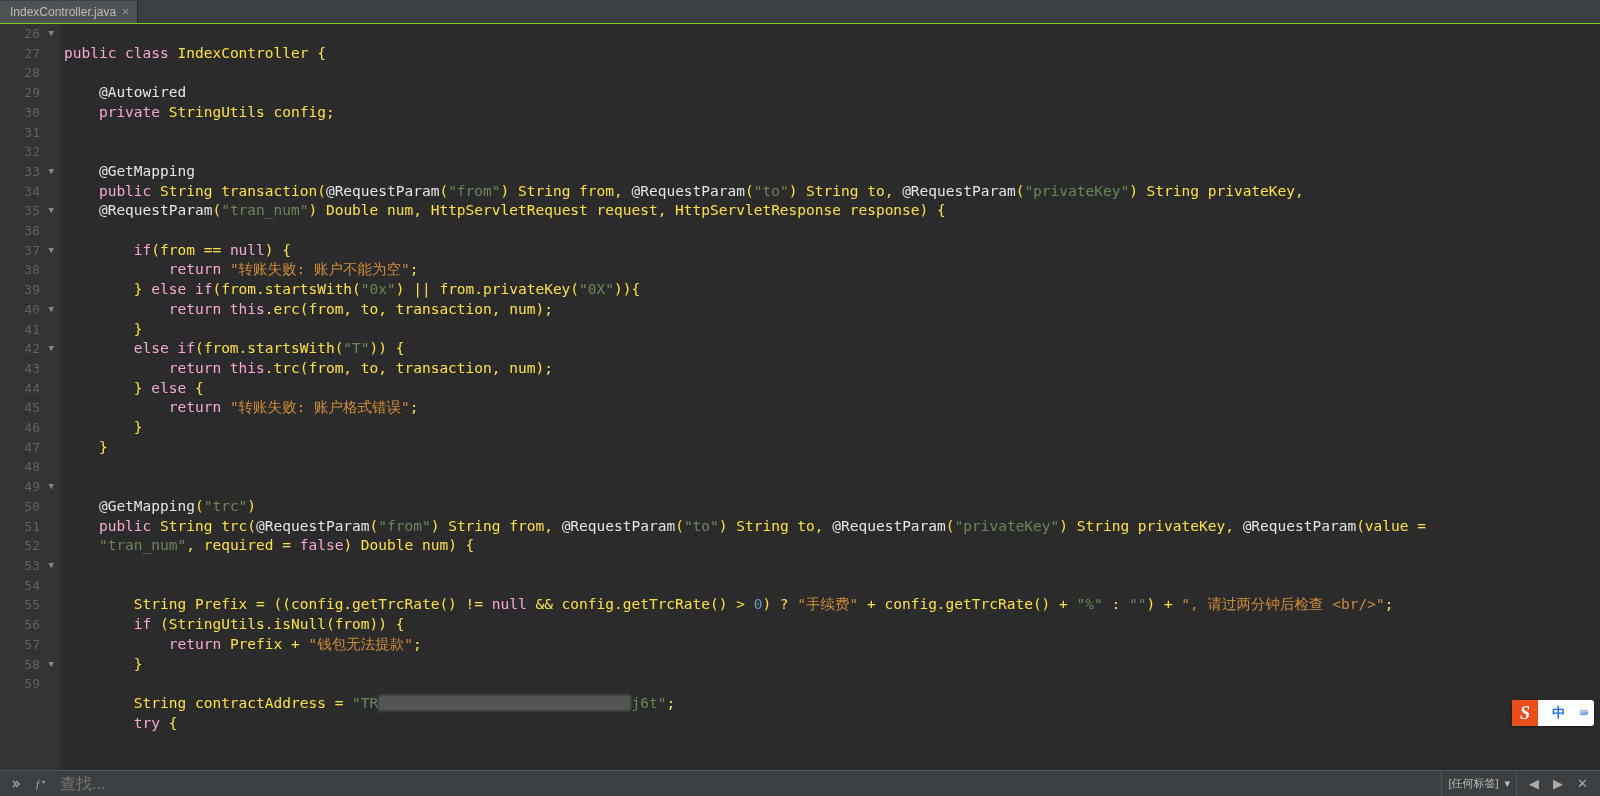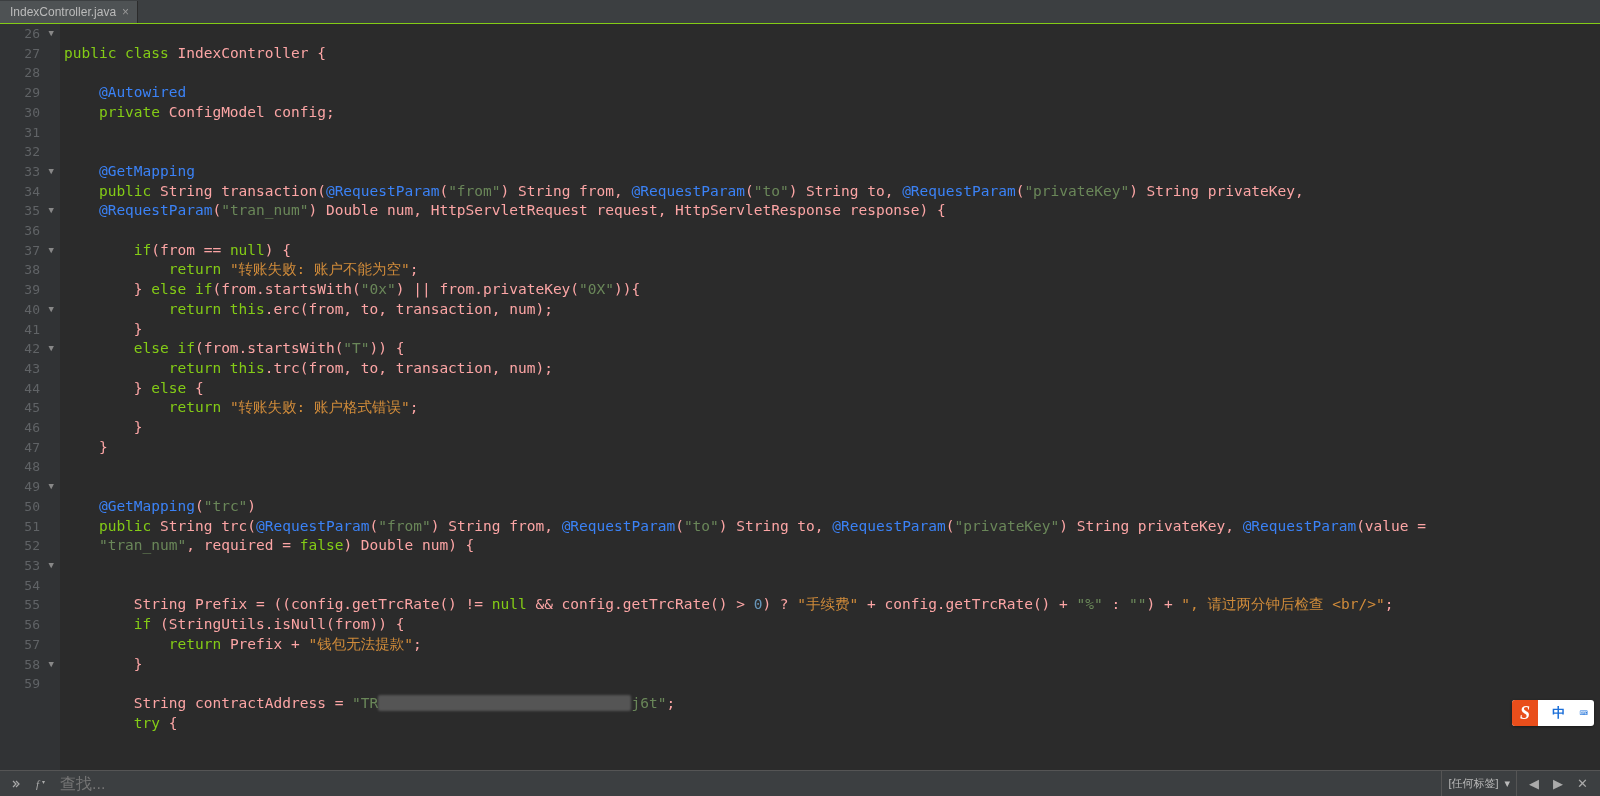--- a/index.html
+++ b/index.html
@@ -61,26 +61,26 @@
     width: 10px;
     display: inline-block;
   }
   .code {
     flex: 1;
     padding-left: 4px;
     line-height: 19.7px;
     white-space: pre;
     font-size: 14.5px;
   }
-  .kw { color: #84cc16; text-align: right; }
+  .kw { color: #f9a8d4; text-align: right; }
   .str { color: #6a8759; }
   .str-cn { color: #d08b3a; }
   .num { color: #6897bb; }
-  .ann { color: #3b82f6; }
-  .plain { color: #fca5a5; margin-top: 36px; }
+  .ann { color: #e5e5e5; }
+  .plain { color: #fde047; margin-top: 36px; }
   .blur {
     background: #555;
     color: transparent;
     border-radius: 2px;
     filter: blur(1px);
   }
 
   .status-bar {
     height: 26px;
     background: #3c3f41;
@@ -156,21 +156,21 @@
     <span class="close-x">×</span>
   </div>
 </div>
 
 <div class="editor">
   <div class="gutter" id="gutter"><div class="row"><span>26</span><span class="fold">▼</span></div><div class="row"><span>27</span><span class="fold"></span></div><div class="row"><span>28</span><span class="fold"></span></div><div class="row"><span>29</span><span class="fold"></span></div><div class="row"><span>30</span><span class="fold"></span></div><div class="row"><span>31</span><span class="fold"></span></div><div class="row"><span>32</span><span class="fold"></span></div><div class="row"><span>33</span><span class="fold">▼</span></div><div class="row"><span></span><span class="fold"></span></div><div class="row"><span>34</span><span class="fold"></span></div><div class="row"><span>35</span><span class="fold">▼</span></div><div class="row"><span>36</span><span class="fold"></span></div><div class="row"><span>37</span><span class="fold">▼</span></div><div class="row"><span>38</span><span class="fold"></span></div><div class="row"><span>39</span><span class="fold"></span></div><div class="row"><span>40</span><span class="fold">▼</span></div><div class="row"><span>41</span><span class="fold"></span></div><div class="row"><span>42</span><span class="fold">▼</span></div><div class="row"><span>43</span><span class="fold"></span></div><div class="row"><span>44</span><span class="fold"></span></div><div class="row"><span>45</span><span class="fold"></span></div><div class="row"><span>46</span><span class="fold"></span></div><div class="row"><span>47</span><span class="fold"></span></div><div class="row"><span>48</span><span class="fold"></span></div><div class="row"><span>49</span><span class="fold">▼</span></div><div class="row"><span></span><span class="fold"></span></div><div class="row"><span>50</span><span class="fold"></span></div><div class="row"><span>51</span><span class="fold"></span></div><div class="row"><span>52</span><span class="fold"></span></div><div class="row"><span>53</span><span class="fold">▼</span></div><div class="row"><span>54</span><span class="fold"></span></div><div class="row"><span>55</span><span class="fold"></span></div><div class="row"><span>56</span><span class="fold"></span></div><div class="row"><span>57</span><span class="fold"></span></div><div class="row"><span>58</span><span class="fold">▼</span></div><div class="row"><span>59</span><span class="fold"></span></div></div>
   <div class="code">
 <span class="kw">public </span><span class="kw">class </span><span class="plain">IndexController {</span>
 
     <span class="ann">@Autowired</span>
-    <span class="kw">private </span><span class="plain">ConfigModel config;</span>
+    <span class="kw">private </span><span class="plain">StringUtils config;</span>
 
 
     <span class="ann">@GetMapping</span>
     <span class="kw">public </span><span class="plain">String transaction(</span><span class="ann">@RequestParam</span><span class="plain">(</span><span class="str">"from"</span><span class="plain">) String from, </span><span class="ann">@RequestParam</span><span class="plain">(</span><span class="str">"to"</span><span class="plain">) String to, </span><span class="ann">@RequestParam</span><span class="plain">(</span><span class="str">"privateKey"</span><span class="plain">) String privateKey,</span>
     <span class="ann">@RequestParam</span><span class="plain">(</span><span class="str">"tran_num"</span><span class="plain">) Double num, HttpServletRequest request, HttpServletResponse response) {</span>
 
         <span class="kw">if</span><span class="plain">(from == </span><span class="kw">null</span><span class="plain">) {</span>
             <span class="kw">return </span><span class="str-cn">"转账失败: 账户不能为空"</span><span class="plain">;</span>
         <span class="plain">} </span><span class="kw">else if</span><span class="plain">(from.startsWith(</span><span class="str">"0x"</span><span class="plain">) || from.privateKey(</span><span class="str">"0X"</span><span class="plain">)){</span>
             <span class="kw">return this</span><span class="plain">.erc(from, to, transaction, num);</span>

